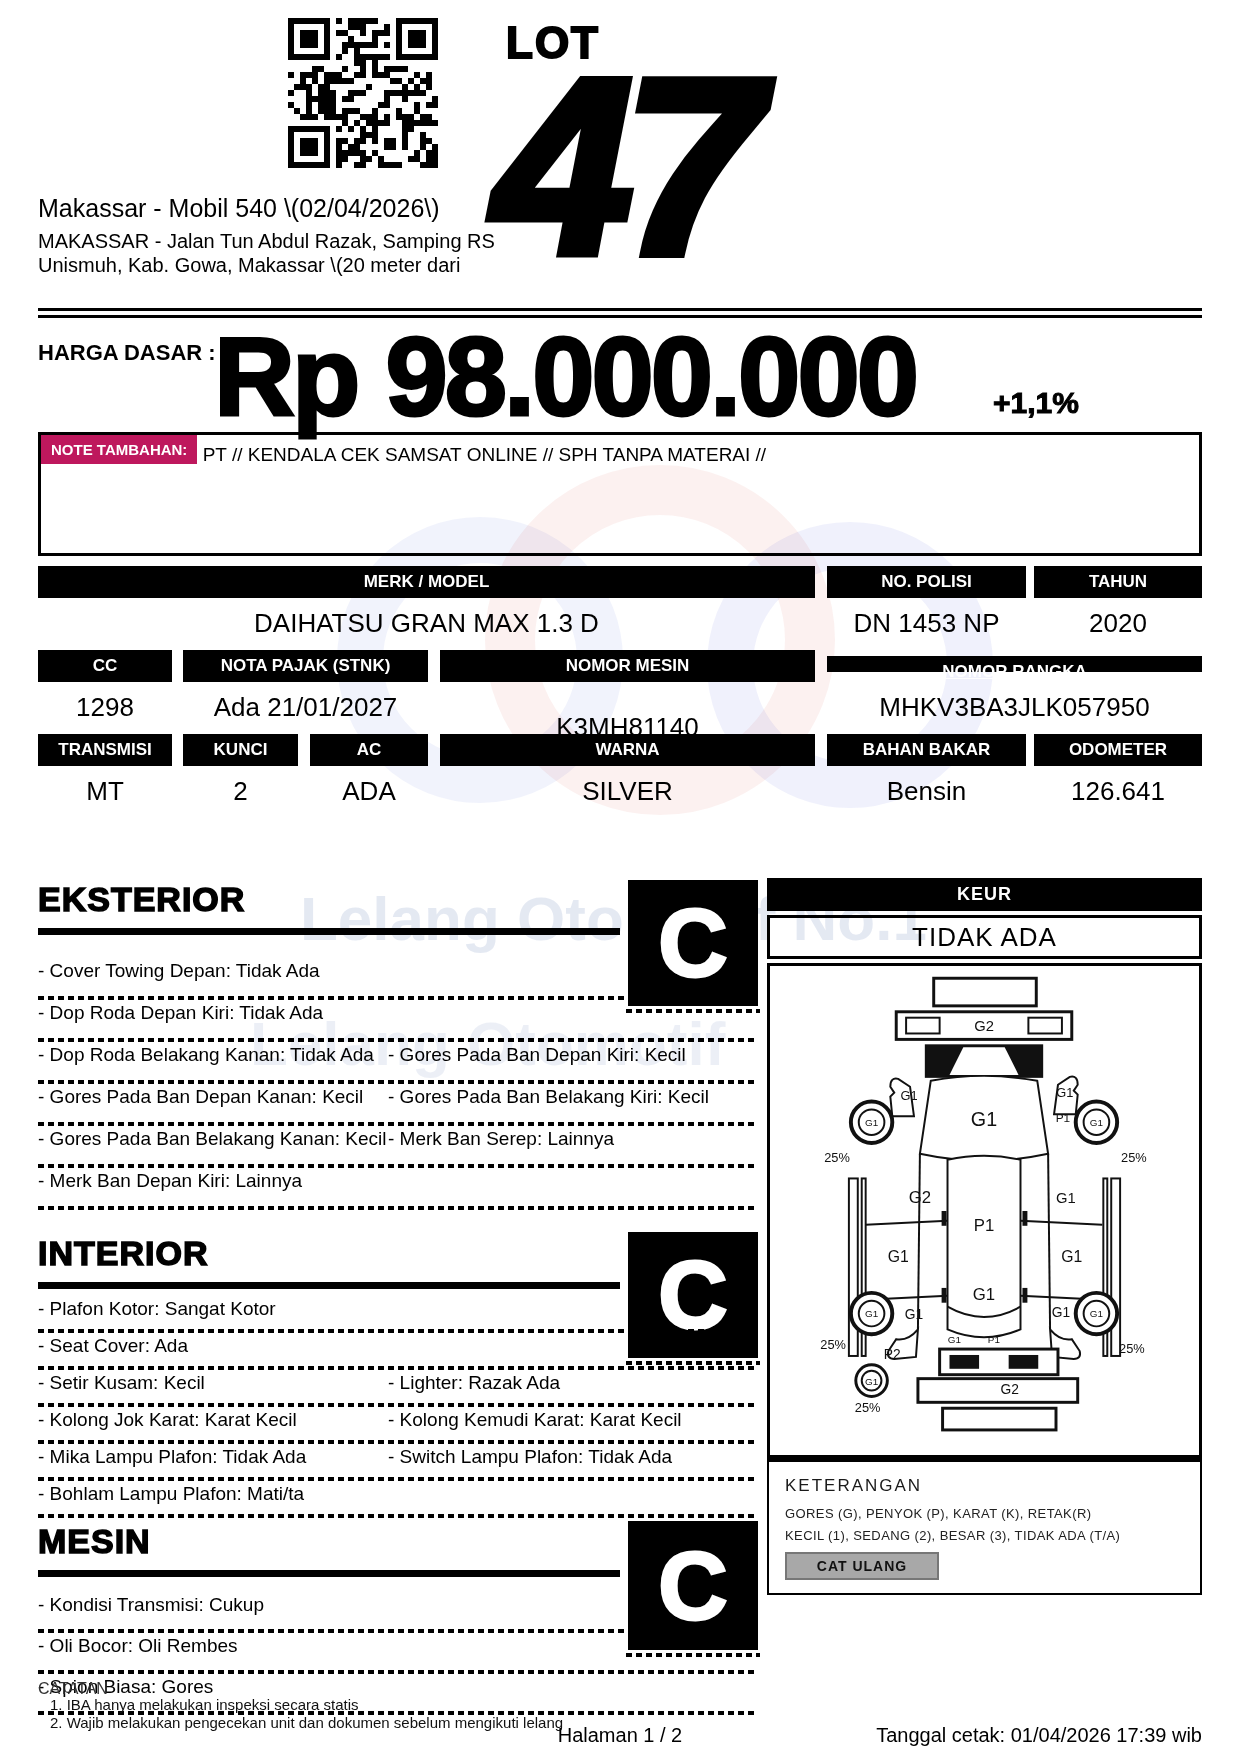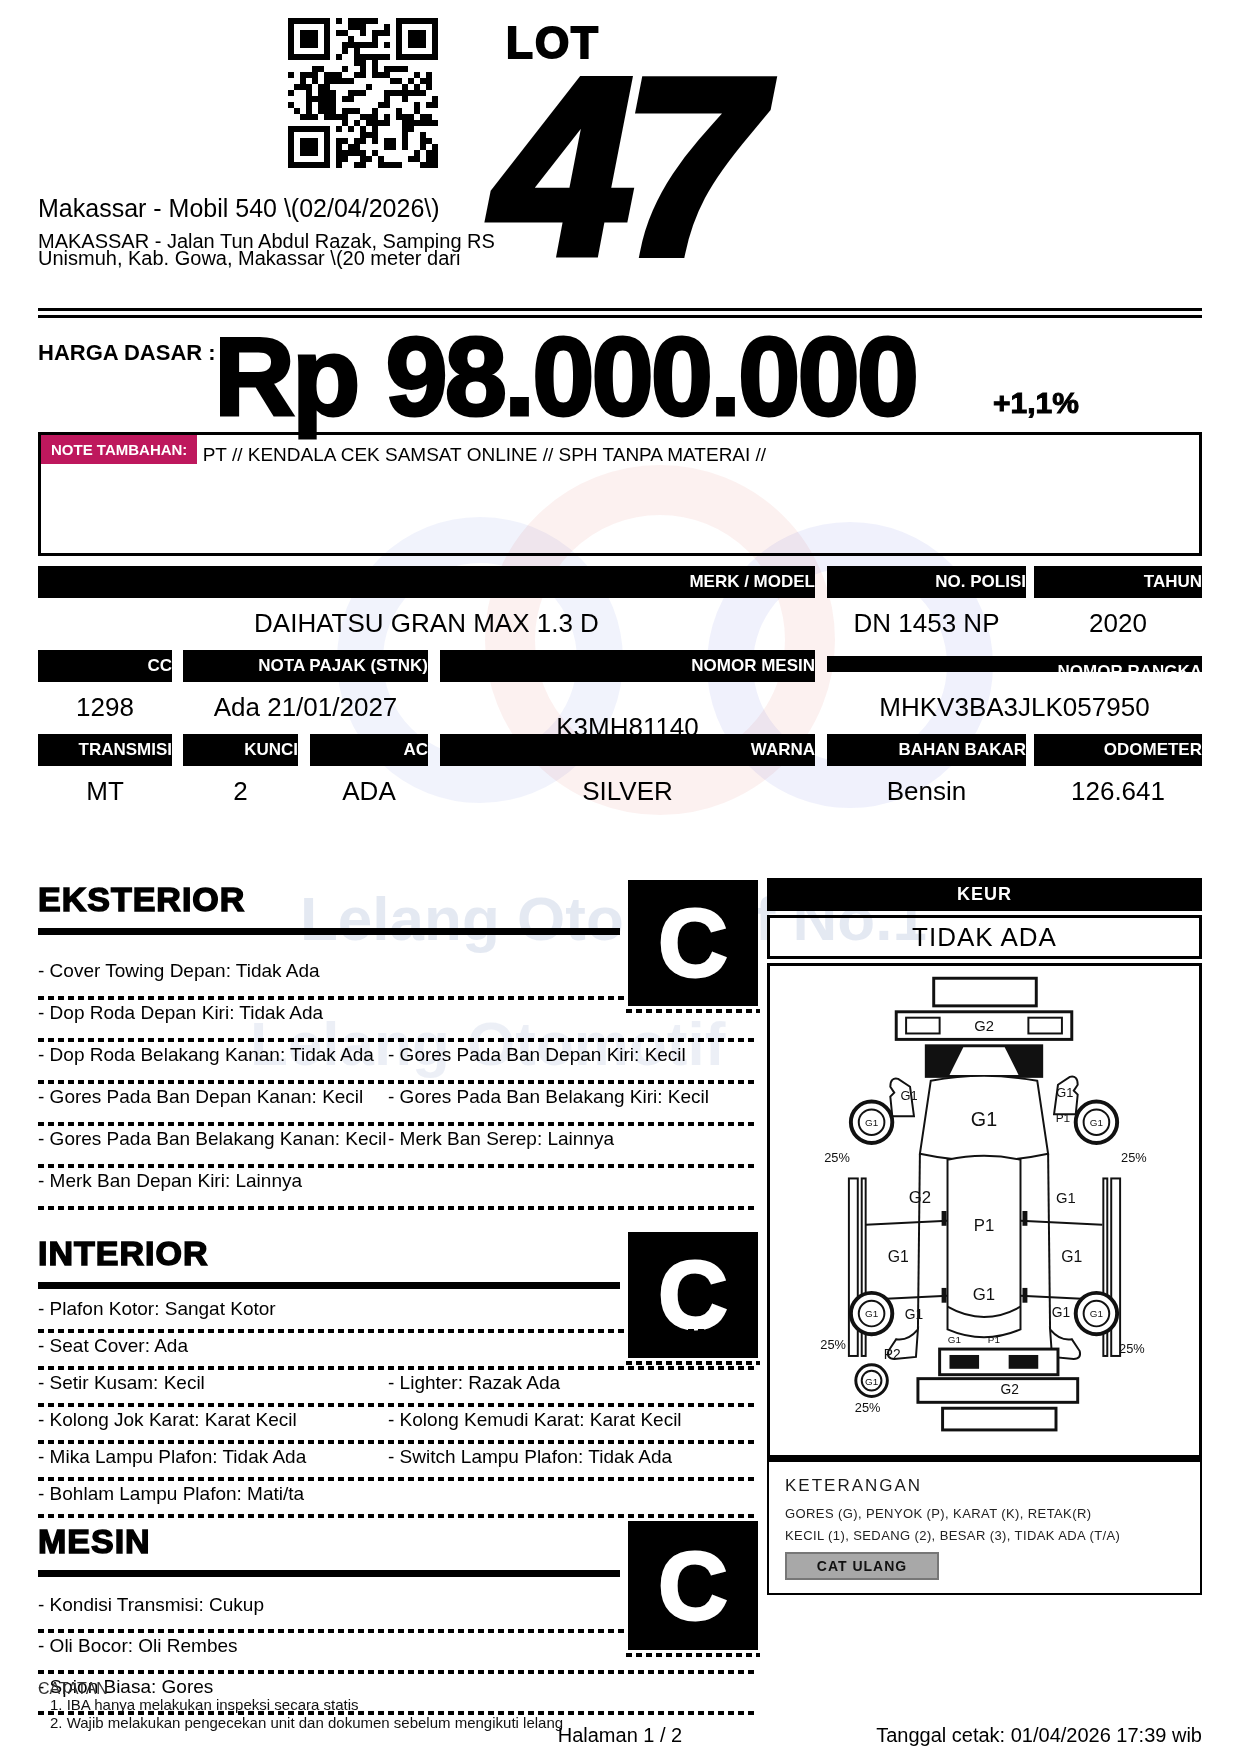--- a/index.html
+++ b/index.html
@@ -13,21 +13,21 @@
   .venue2{font-size:20px;line-height:26px;}
   .hr2{border-top:3px solid #000;border-bottom:3px solid #000;height:4px;}
   .harga-label{font-size:22px;font-weight:600;}
   .price{font-size:112px;font-weight:700;-webkit-text-stroke:3px #000;letter-spacing:-3px;text-align:center;white-space:nowrap;}
   .pct{font-size:30px;font-weight:700;-webkit-text-stroke:1px #000;}
   
   .note-box{border:3px solid #000;}
   .note-label{background:#be185d;color:#fff;font-size:15px;font-weight:700;padding:6px 10px;display:inline-block;}
   .note-text{font-size:19px;white-space:nowrap;}
   
-  .th{background:#000;color:#fff;font-weight:700;font-size:17px;text-align:right;position:absolute;}
+  .th{background:#000;color:#fff;font-weight:700;font-size:17px;text-align:center;position:absolute;}
   .tv{font-size:26px;text-align:center;position:absolute;}
   
   .sec-title{font-size:34px;font-weight:700;-webkit-text-stroke:1.5px #000;letter-spacing:1px;}
   .sec-rule{height:7px;background:#000;}
   .grade-box{background:#000;color:#fff;text-align:center;}
   .grade-box span{font-size:96px;font-weight:700;-webkit-text-stroke:3px #fff;}
   .grade-box:after{content:"";position:absolute;left:-2px;right:-2px;bottom:-7px;height:4px;
       background:repeating-linear-gradient(90deg,#000 0 6px,transparent 6px 10px);}
   .items{position:absolute;}
   .item-row{position:relative;}
@@ -288,21 +288,21 @@
       <rect x="20" y="2" width="3" height="3" fill="#000"></rect>
       <rect x="0" y="18" width="7" height="7" fill="#000"></rect>
       <rect x="1" y="19" width="5" height="5" fill="#fff"></rect>
       <rect x="2" y="20" width="3" height="3" fill="#000"></rect>
     </svg>
   <div class="abs lot-label" style="left:506px;top:18px;">LOT</div>
   <div class="abs lot-number" style="left:494px;top:42px;font-style:italic;">47</div>
 
   <div class="abs venue1" style="left:38px;top:194px;">Makassar - Mobil 540 \(02/04/2026\)</div>
   <div class="abs venue2" style="left:38px;top:228px;">MAKASSAR - Jalan Tun Abdul Razak, Samping RS</div>
-  <div class="abs venue2" style="left:38px;top:245px;">Unismuh, Kab. Gowa, Makassar \(20 meter dari</div>
+  <div class="abs venue2" style="left:38px;top:252px;">Unismuh, Kab. Gowa, Makassar \(20 meter dari</div>
 
   <div class="abs hr2" style="left:38px;top:308px;width:1164px;"></div>
 
   <div class="abs harga-label" style="left:38px;top:340px;">HARGA DASAR :</div>
   <div class="abs price" style="left:160px;top:312px;width:810px;">Rp 98.000.000</div>
   <div class="abs pct" style="left:993px;top:386px;">+1,1%</div>
 
   <div class="abs note-box" style="left:38px;top:432px;width:1158px;height:118px;">
     <div class="abs note-text" style="left:130px;top:9px;z-index:1;">AN PT // KENDALA CEK SAMSAT ONLINE // SPH TANPA MATERAI //</div>
     <div class="abs" style="left:0;top:0;z-index:2;"><span class="note-label">NOTE TAMBAHAN:</span></div>

